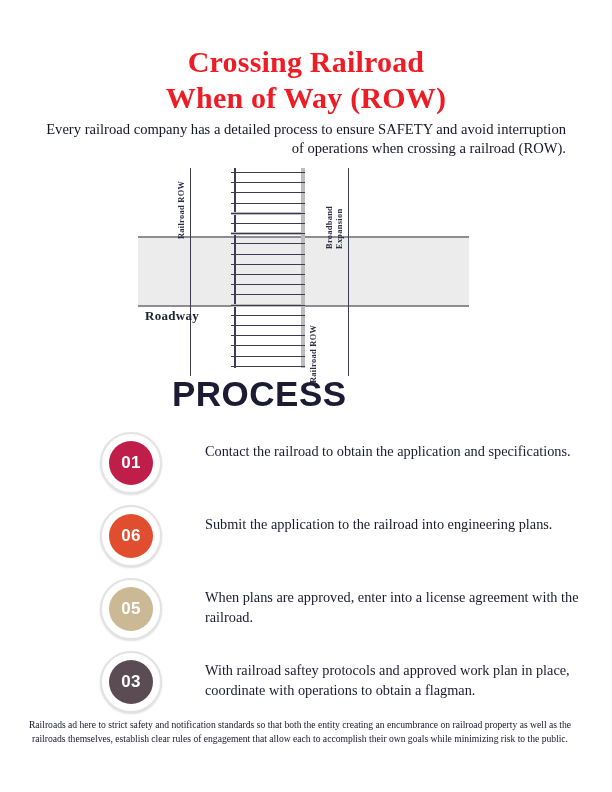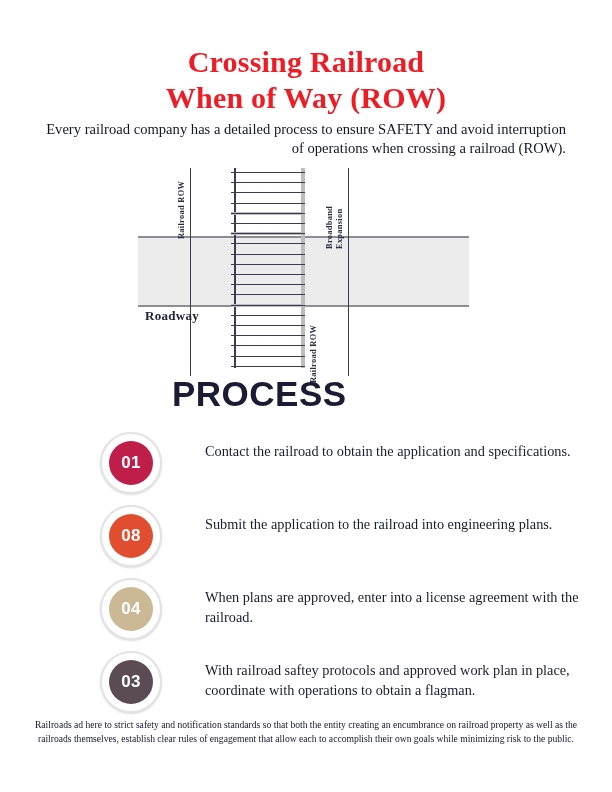--- a/index.html
+++ b/index.html
@@ -209,21 +209,21 @@
     width: 388px;
     font-family: "Liberation Serif", serif;
     font-size: 14.3px;
     line-height: 20px;
     color: #1b1b30;
   }
 
   
   .footer {
     position: absolute;
-    left: 30px;
+    left: 24px;
     top: 718px;
     width: 552px;
     text-align: center;
     font-family: "Liberation Serif", serif;
     font-size: 9.6px;
     line-height: 13.5px;
     color: #16162b;
   }
 </style>
 </head>
@@ -287,28 +287,28 @@
 
     <div class="step">
       <div class="badge">
         <div class="badge-inner" style="background: rgb(191, 30, 75);">01</div>
       </div>
       <div class="step-text">Contact the railroad to obtain the application and specifications.</div>
     </div>
 
     <div class="step">
       <div class="badge">
-        <div class="badge-inner" style="background: rgb(224, 78, 47);">08</div>
+        <div class="badge-inner" style="background: rgb(224, 78, 47);">06</div>
       </div>
       <div class="step-text">Submit the application to the railroad into engineering plans.</div>
     </div>
 
     <div class="step">
       <div class="badge">
-        <div class="badge-inner" style="background: rgb(203, 184, 148);">04</div>
+        <div class="badge-inner" style="background: rgb(203, 184, 148);">05</div>
       </div>
       <div class="step-text">When plans are approved, enter into a license agreement with the railroad.</div>
     </div>
 
     <div class="step">
       <div class="badge">
         <div class="badge-inner" style="background: rgb(91, 75, 82);">03</div>
       </div>
       <div class="step-text">With railroad saftey protocols and approved work plan in place, coordinate with operations to obtain a flagman.</div>
     </div>

